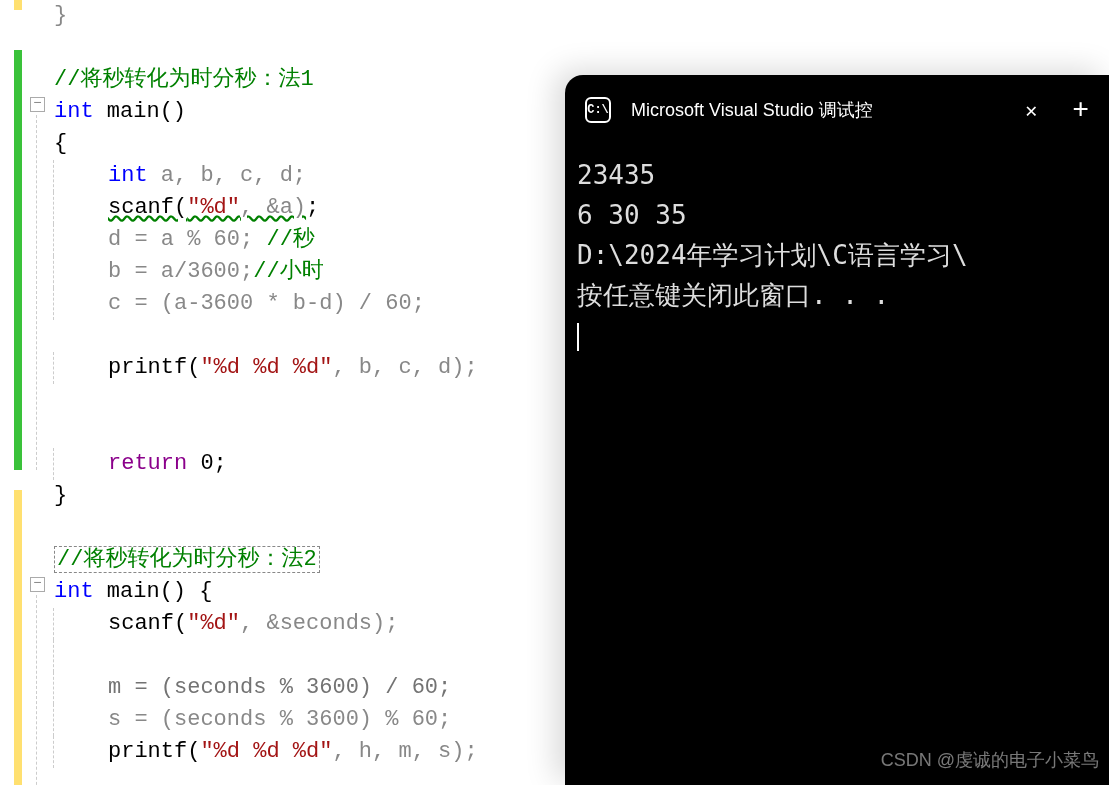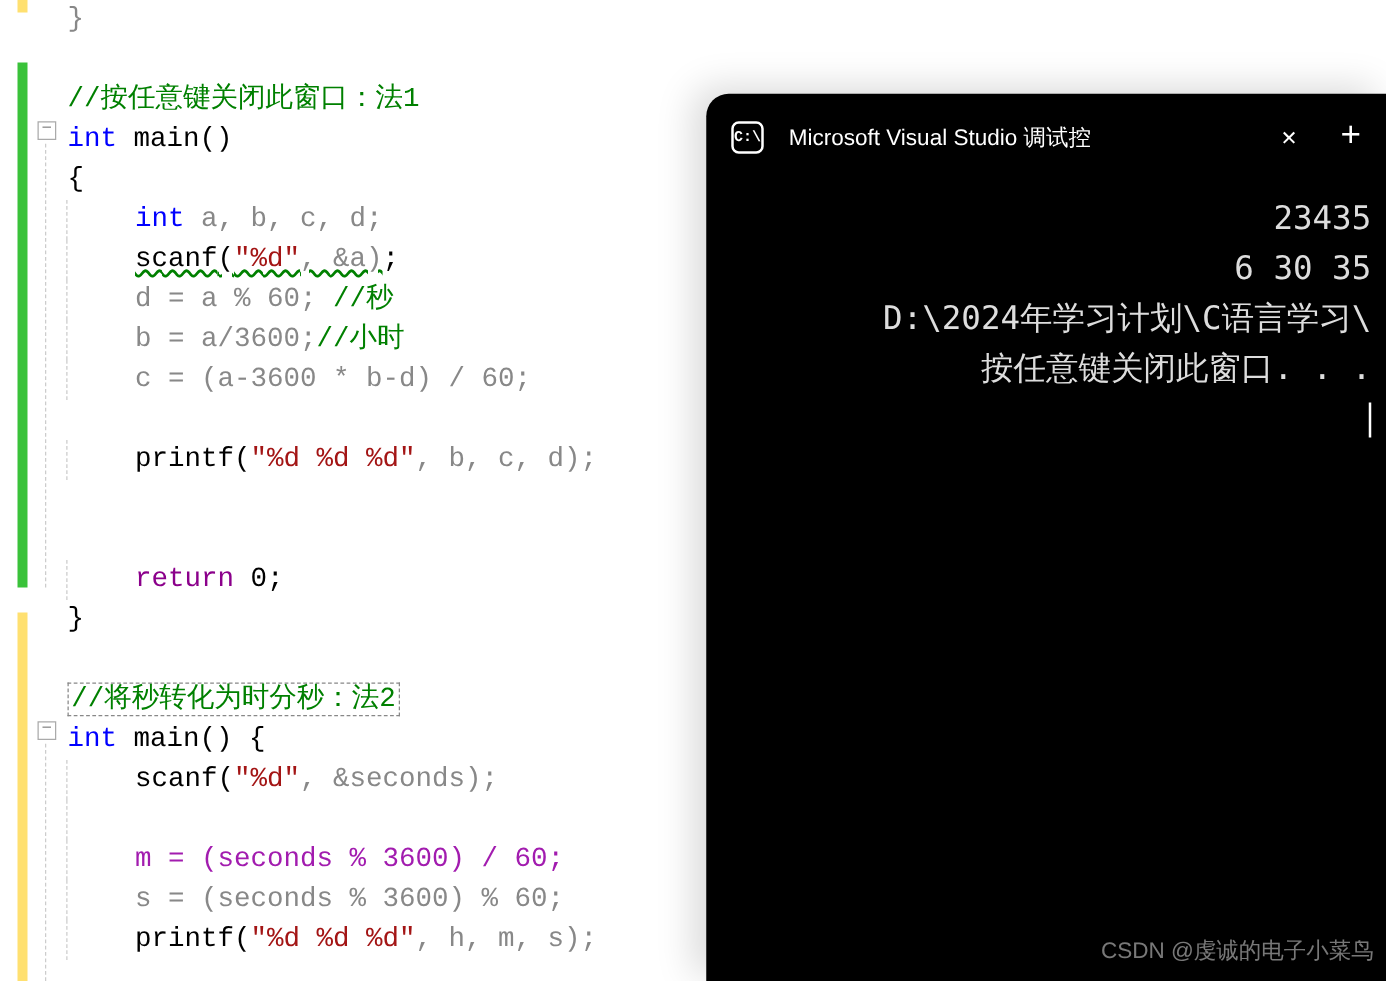--- a/index.html
+++ b/index.html
@@ -122,21 +122,21 @@
   cursor: pointer;
   font-weight: 200;
 }
 .term-body {
   padding: 10px 12px;
   color: #ddd;
   font-family: Consolas, 'NSimSun', monospace;
   font-size: 26px;
   line-height: 40px;
 }
-.term-line { white-space: pre; text-align: right; }
+.term-line { white-space: pre; }
 .cursor {
   display: inline-block;
   width: 2px;
   height: 28px;
   background: #fff;
   vertical-align: middle;
 }
 .watermark {
   position: absolute;
   right: 10px;
@@ -157,40 +157,40 @@
   </div>
   <div class="fold-area">
     <div class="fold-btn" style="top:97px">−</div>
     <div class="guide" style="top:115px;height:355px"></div>
     <div class="fold-btn" style="top:577px">−</div>
     <div class="guide" style="top:595px;height:200px"></div>
   </div>
   <div class="code-area">
     <div class="code-line"><span style="color:#888">}</span></div>
     <div class="code-line"></div>
-    <div class="code-line"><span class="comment">//按任意键关闭此窗口：法1</span></div>
+    <div class="code-line"><span class="comment">//将秒转化为时分秒：法1</span></div>
     <div class="code-line"><span class="kw-blue">int</span><span> main</span>()</div>
     <div class="code-line"><span>{</span></div>
     <div class="code-line"><span class="indent-guide"></span><span class="kw-blue">int</span><span style="color:#888"> a, b, c, d;</span></div>
     <div class="code-line"><span class="indent-guide"></span><span class="wavy"><span>scanf</span><span>(</span><span class="str-red">"%d"</span><span style="color:#888">, &amp;a)</span></span><span>;</span></div>
     <div class="code-line"><span class="indent-guide"></span><span style="color:#888">d = a % 60; </span><span class="comment">//秒</span></div>
     <div class="code-line"><span class="indent-guide"></span><span style="color:#888">b = a/3600;</span><span class="comment">//小时</span></div>
     <div class="code-line"><span class="indent-guide"></span><span style="color:#888">c = (a-3600 * b-d) / 60;</span></div>
     <div class="code-line"></div>
     <div class="code-line"><span class="indent-guide"></span><span>printf</span>(<span class="str-red">"%d %d %d"</span><span style="color:#888">, b, c, d);</span></div>
     <div class="code-line"></div>
     <div class="code-line"></div>
     <div class="code-line"><span class="indent-guide"></span><span class="kw-pink">return</span><span> 0;</span></div>
     <div class="code-line"><span>}</span></div>
     <div class="code-line"></div>
     <div class="code-line"><span class="highlight-box comment">//将秒转化为时分秒：法2</span></div>
     <div class="code-line"><span class="kw-blue">int</span><span> main</span><span>() {</span></div>
     <div class="code-line"><span class="indent-guide"></span><span>scanf</span>(<span class="str-red">"%d"</span><span style="color:#888">, &amp;seconds);</span></div>
     <div class="code-line"><span class="indent-guide"></span></div>
-    <div class="code-line"><span class="indent-guide"></span><span style="color:#a21caf">m = (seconds % 3600) / 60;</span></div>
+    <div class="code-line"><span class="indent-guide"></span><span style="color:#737373">m = (seconds % 3600) / 60;</span></div>
     <div class="code-line"><span class="indent-guide"></span><span style="color:#888">s = (seconds % 3600) % 60;</span></div>
     <div class="code-line"><span class="indent-guide"></span><span>printf</span>(<span class="str-red">"%d %d %d"</span><span style="color:#888">, h, m, s);</span></div>
   </div>
 </div>
 
 <div class="terminal">
   <div class="term-title">
     <div class="term-icon">C:\</div>
     <div class="term-title-text">Microsoft Visual Studio 调试控</div>
     <div class="term-close">✕</div>

